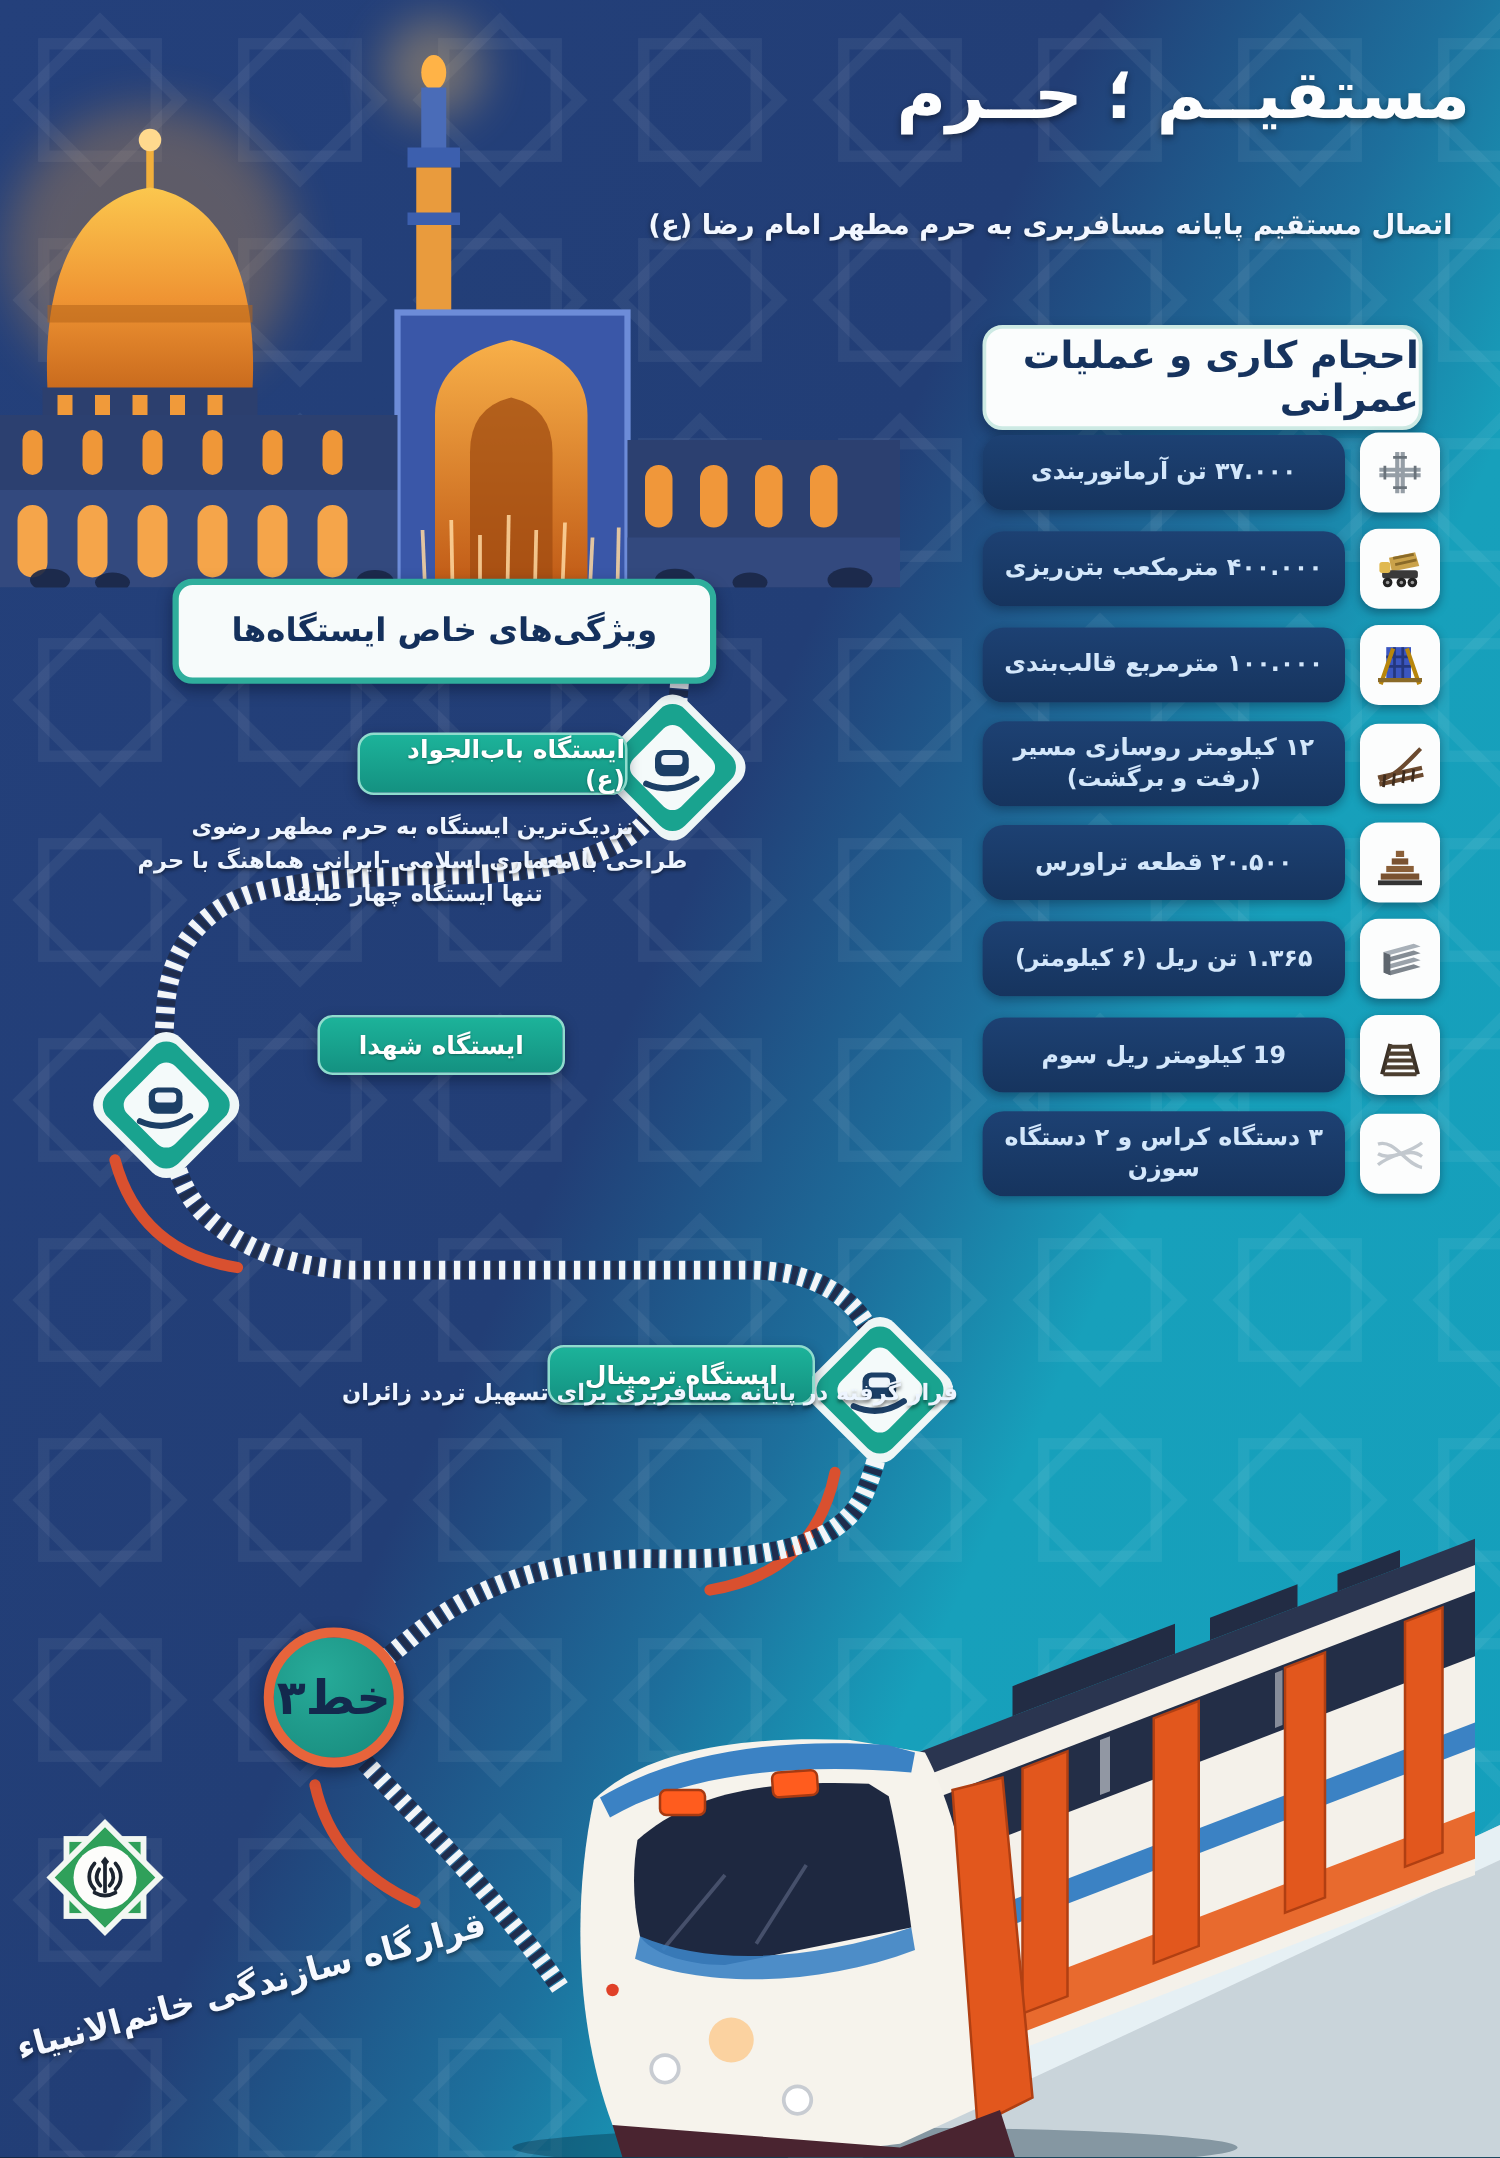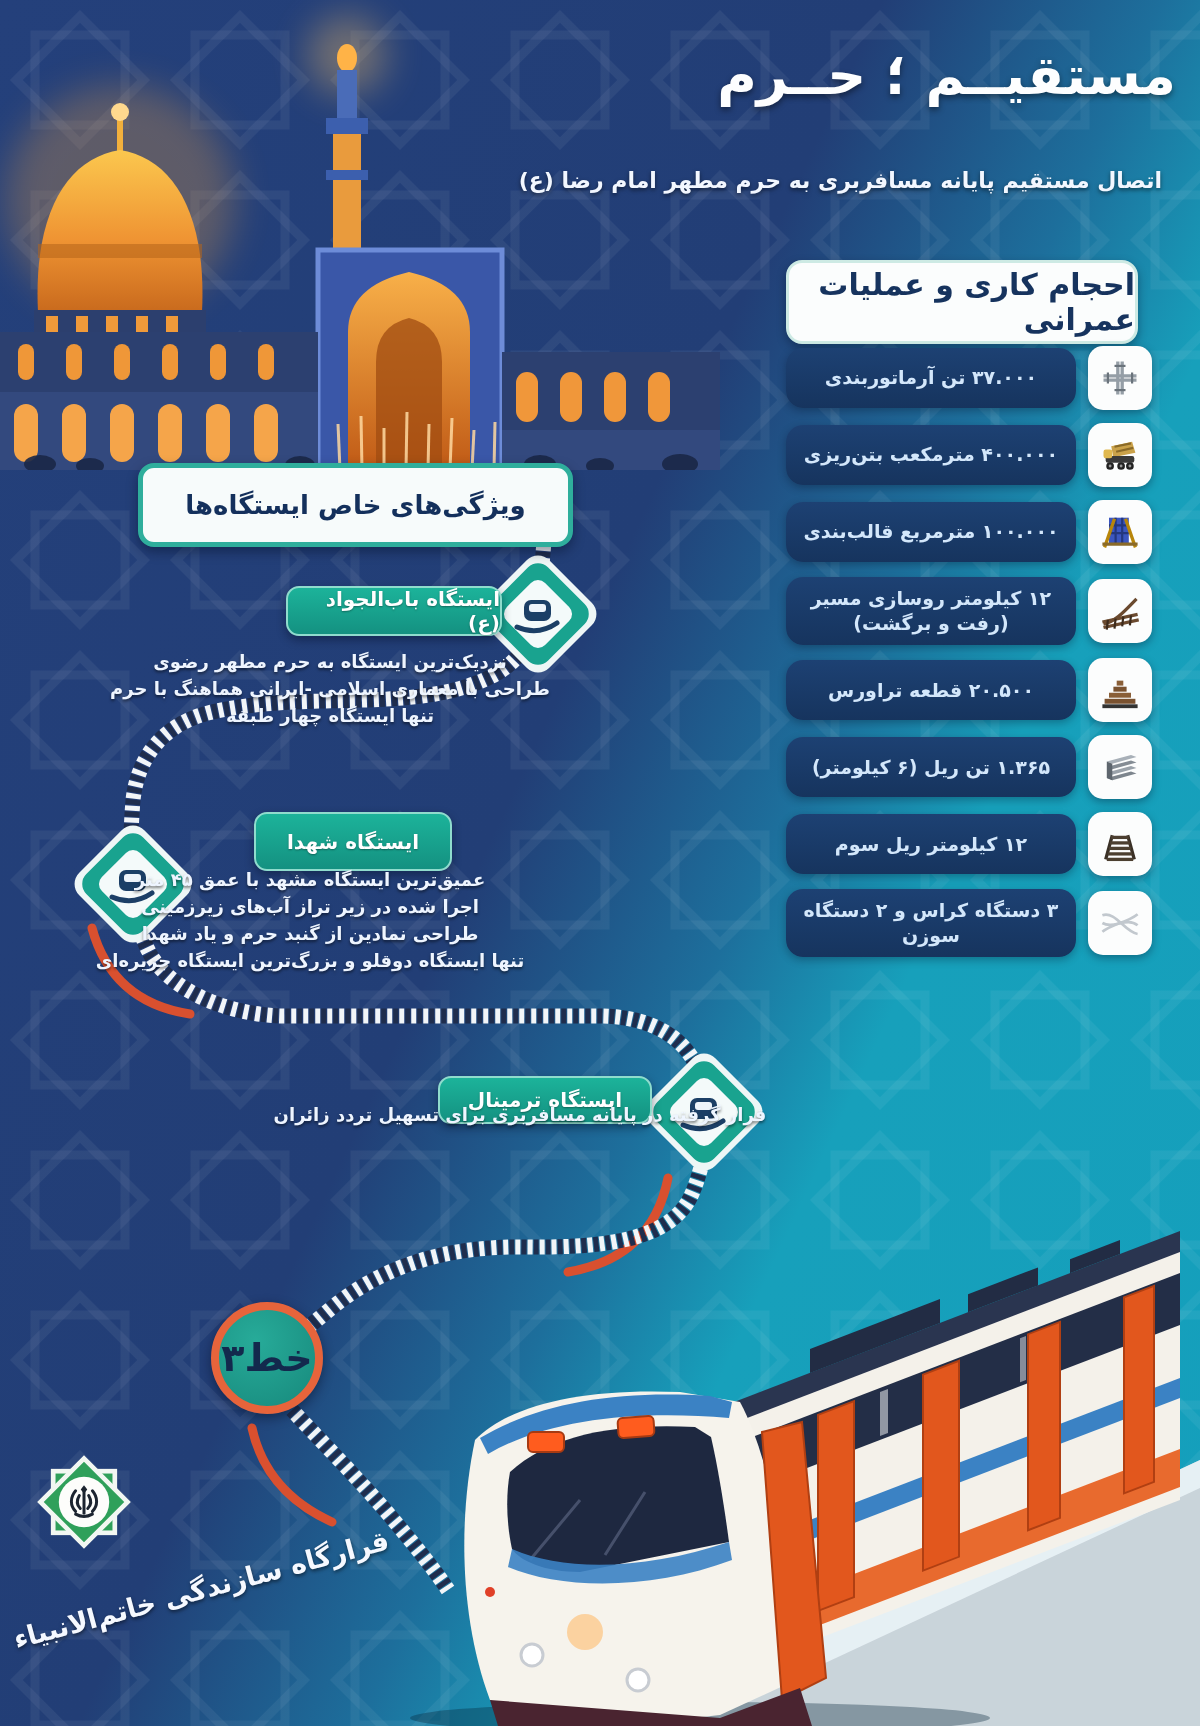--- a/index.html
+++ b/index.html
@@ -52,21 +52,21 @@
     box-shadow:0 5px 12px rgba(0,10,30,.4);
   }
   .station-pill{
     z-index:4;background:linear-gradient(180deg,#1cb39a 0%,#149181 100%);
     border:2px solid #8fdccd;border-radius:13px;
     display:flex;align-items:center;justify-content:center;direction:rtl;
     color:#ffffff;font-size:20px;font-weight:bold;
     box-shadow:0 4px 10px rgba(0,10,30,.4);text-shadow:0 1px 2px rgba(0,0,0,.35);
   }
   .pill-1{left:286px;top:586px;width:216px;height:50px;}
-  .pill-2{left:254px;top:812px;width:198px;height:59px;}
+  .pill-2{left:254px;top:812px;width:198px;height:48px;border-radius:12px;}
   .pill-3{left:438px;top:1076px;width:214px;height:48px;}
   .station-text{
     z-index:4;direction:rtl;text-align:center;color:#eef5ff;
     font-size:18px;font-weight:bold;line-height:1.5;
     text-shadow:0 2px 3px rgba(0,0,0,.5);
   }
   .text-1{left:100px;top:648px;width:460px;}
   .text-2{left:40px;top:866px;width:540px;}
   .text-3{left:190px;top:1078px;width:660px;margin-top:23px;}
   
@@ -374,21 +374,21 @@
           </g>
           <g stroke="#4c3f30" stroke-width="3">
             <line x1="12" y1="14" x2="28" y2="14"></line>
               <line x1="11" y1="19" x2="29" y2="19"></line>
             <line x1="10" y1="24" x2="30" y2="24"></line>
               <line x1="9" y1="29" x2="31" y2="29"></line>
             <line x1="8" y1="34" x2="32" y2="34"></line>
           </g>
         </svg>
       </div>
-      <div class="work-pill">۱۲ کیلومتر ریل سوم</div>
+      <div class="work-pill">19 کیلومتر ریل سوم</div>
     </div>
 
     <div class="work-row">
       <div class="work-icon">
         <svg width="44" height="44" viewBox="0 0 40 40">
           <g stroke="#c2c8ce" stroke-width="2.5" fill="none">
             <path d="M 4 28 C 14 20 26 20 36 12"></path>
             <path d="M 4 20 C 14 26 26 14 36 22"></path>
             <path d="M 4 13 C 16 9 24 28 36 30"></path>
           </g>
@@ -401,26 +401,20 @@
   <div class="abs features-header">ویژگی‌های خاص ایستگاه‌ها</div>
 
   <div class="abs station-pill pill-1">ایستگاه باب‌الجواد (ع)</div>
   <div class="abs station-text text-1">
     <div>نزدیک‌ترین ایستگاه به حرم مطهر رضوی</div>
     <div>طراحی با معماری اسلامی -ایرانی هماهنگ با حرم</div>
     <div>تنها ایستگاه چهار طبقه</div>
   </div>
 
   <div class="abs station-pill pill-2">ایستگاه شهدا</div>
-  <div class="abs station-text text-2">
-    <div>عمیق‌ترین ایستگاه مشهد با عمق ۴۵ متر</div>
-    <div>اجرا شده در زیر تراز آب‌های زیرزمینی</div>
-    <div>طراحی نمادین از گنبد حرم و یاد شهدا</div>
-    <div>تنها ایستگاه دوقلو و بزرگ‌ترین ایستگاه جزیره‌ای</div>
-  </div>
 
   <div class="abs station-pill pill-3">ایستگاه ترمینال</div>
   <div class="abs station-text text-3">
     <div>قرار گرفته در پایانه مسافربری برای تسهیل تردد زائران</div>
   </div>
 
   <div class="abs line-circle">خط۳</div>
 
   <svg class="abs" style="left:380px;top:1140px;z-index:5" width="820" height="586" viewBox="0 0 820 586">
     <polygon points="250,586 820,320 820,586" fill="#c9d4da"></polygon>

